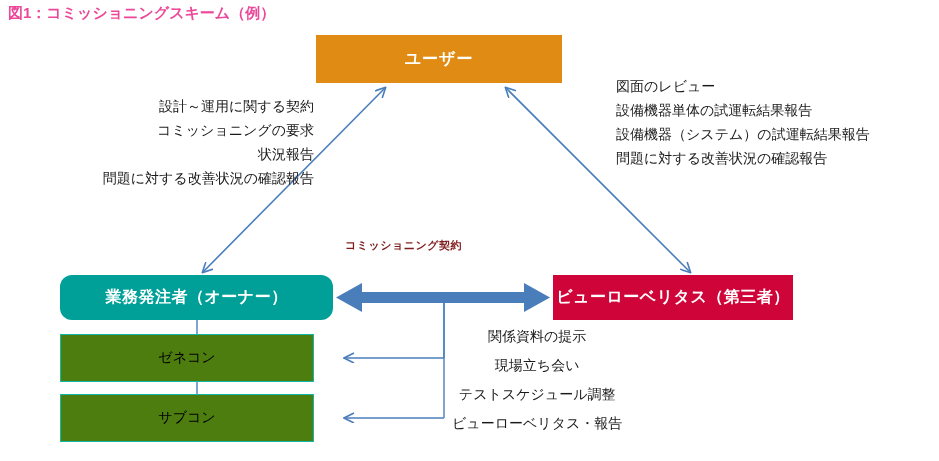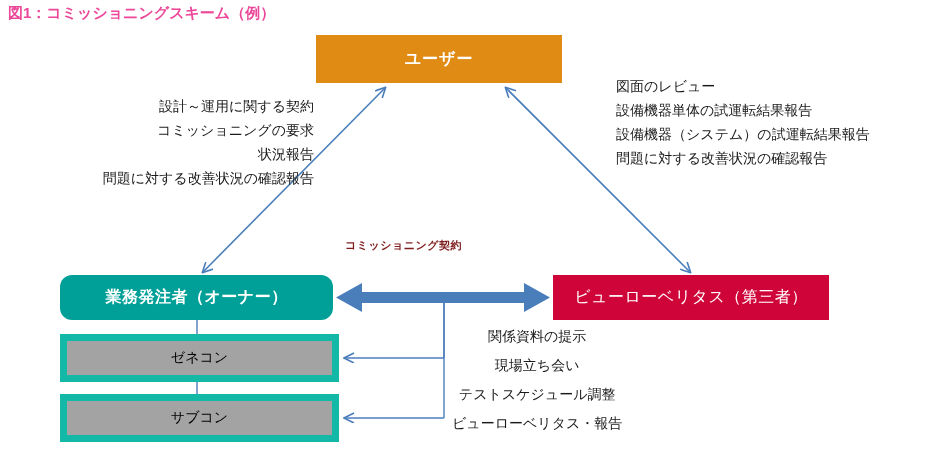--- a/index.html
+++ b/index.html
@@ -66,34 +66,34 @@
     background: #00a098;
     color: #ffffff;
     font-size: 16px;
     font-weight: bold;
     letter-spacing: 0.5px;
     border-radius: 12px;
   }
   .node-bv {
     left: 553px;
     top: 275px;
-    width: 276px;
+    width: 240px;
     height: 45px;
     background: #cf0438;
     color: #ffffff;
     font-size: 16px;
-    font-weight: normal;
+    font-weight: bold;
     letter-spacing: 0.5px;
   }
   .node-plain {
     left: 60px;
-    width: 279px;
+    width: 254px;
     height: 48px;
-    background: #a3a3a3;
-    border: 7px solid #14b8a6;
+    background: #4d7c0f;
+    border: 1px solid #14b8a6;
     color: #000000;
     font-size: 14px;
   }
   .node-gc  { top: 334px; }
   .node-sub { top: 394px; }
 
   
   .txtblock {
     position: absolute;
     font-size: 14px;

